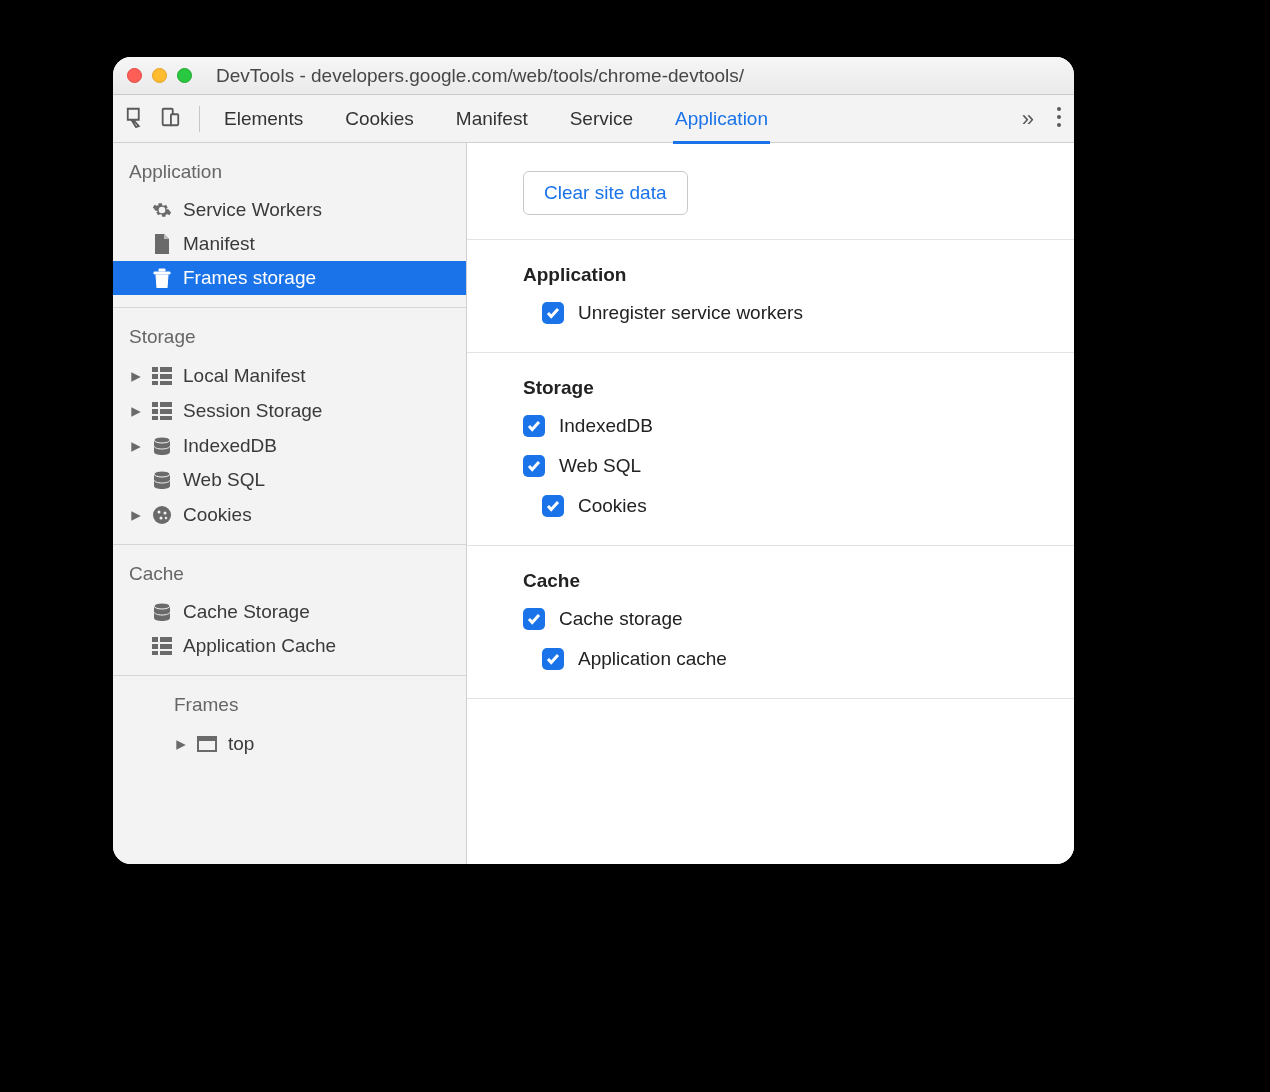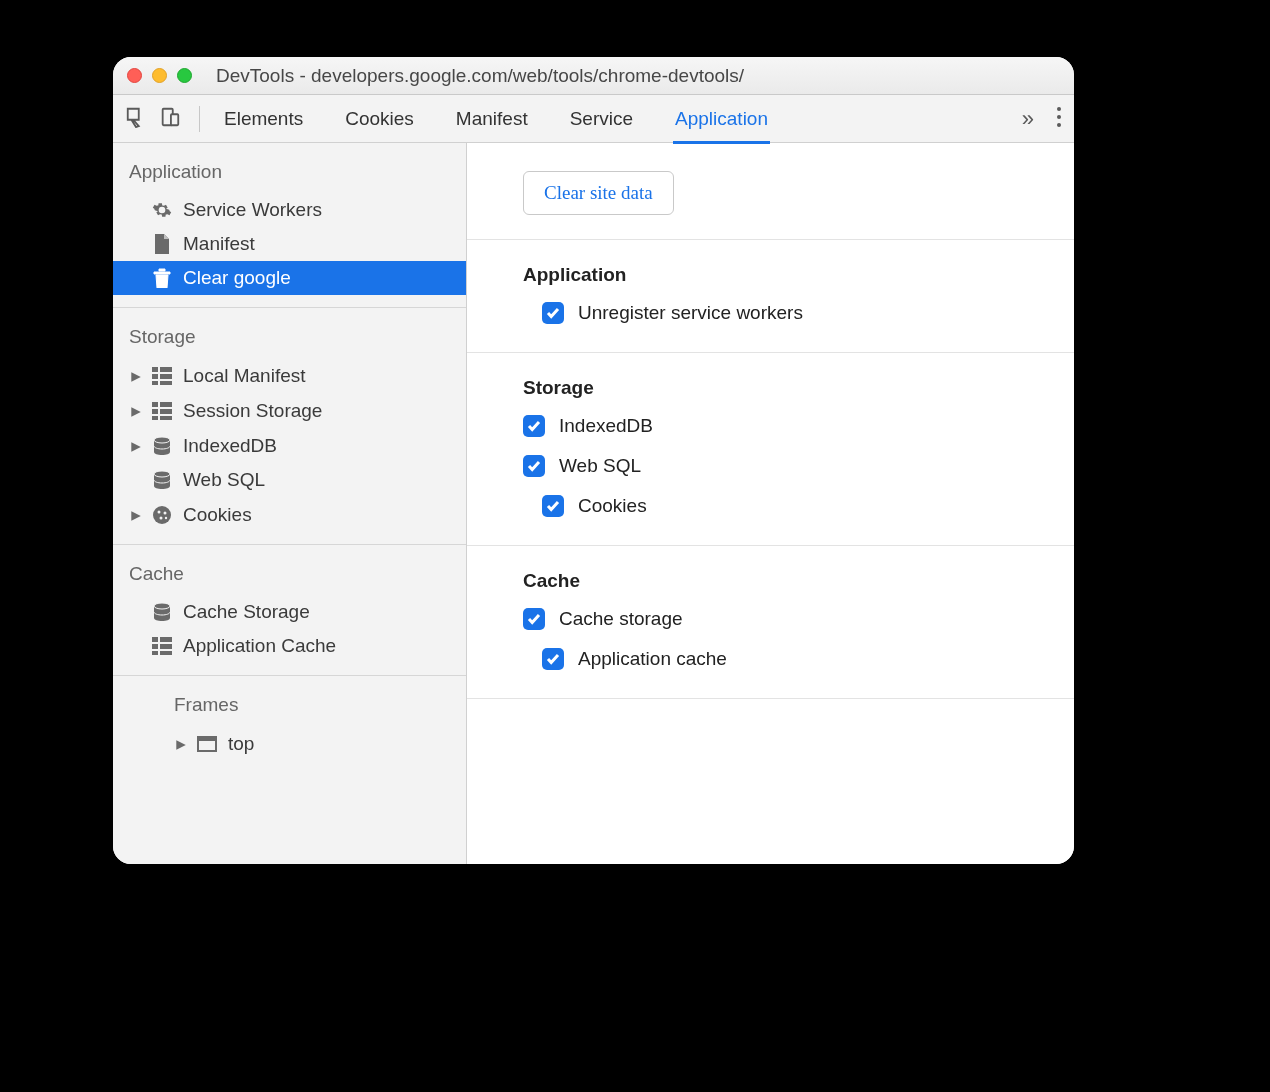--- a/index.html
+++ b/index.html
@@ -80,21 +80,20 @@
   .item.selected .iconbox svg{ fill:#fff; }
 
   .content { flex:1; overflow:auto; background:#fff; }
   .section { border-bottom:1px solid #e3e3e3; padding:24px 0 24px 56px; }
   .section:first-child { padding:28px 0 24px 56px; }
   .csection-title { font-weight:700; font-size:19px; color:#222; margin-bottom:16px; }
   .btn {
     border:1px solid #c9c9c9; border-radius:6px;
     padding:10px 20px; font-size:19px; color:#1a73e8; background:#fff;
     cursor:pointer;
-    font-family:Liberation Serif, serif;
   }
   .check-row { display:flex; align-items:center; gap:14px; font-size:19px; color:#222; margin:10px 0 18px 0;}
   .check-row:last-child{margin-bottom:4px;margin-left:19px;}
   .cbox { width:22px; height:22px; border-radius:5px; background:#1a73e8; display:inline-flex; align-items:center; justify-content:center; }
   .cbox svg { stroke:#fff; fill:none; stroke-width:3; }
 </style>
 </head>
 <body>
 
 <div class="window">
@@ -161,21 +160,21 @@
               </svg>
             </span>
             <span>Manifest</span>
           </div>
           <div class="item selected">
             <span class="iconbox">
               <svg width="18" height="20" viewBox="0 0 18 20">
                 <path fill="currentColor" d="M1 4h16v2H1zM6 1h6v2H6zM3 7h12l-1 13H4z"></path>
               </svg>
             </span>
-            <span>Clear google</span>
+            <span>Frames storage</span>
           </div>
         </div>
         <div class="group">
           <div class="ghead">Storage</div>
           <div class="item">
             <span class="caret">▸</span>
             <span class="iconbox">
               <svg width="20" height="18" viewBox="0 0 20 18">
                 <rect x="0" y="0" width="6" height="5" fill="#6a6a6a"></rect>
                 <rect x="8" y="0" width="12" height="5" fill="#6a6a6a"></rect>

